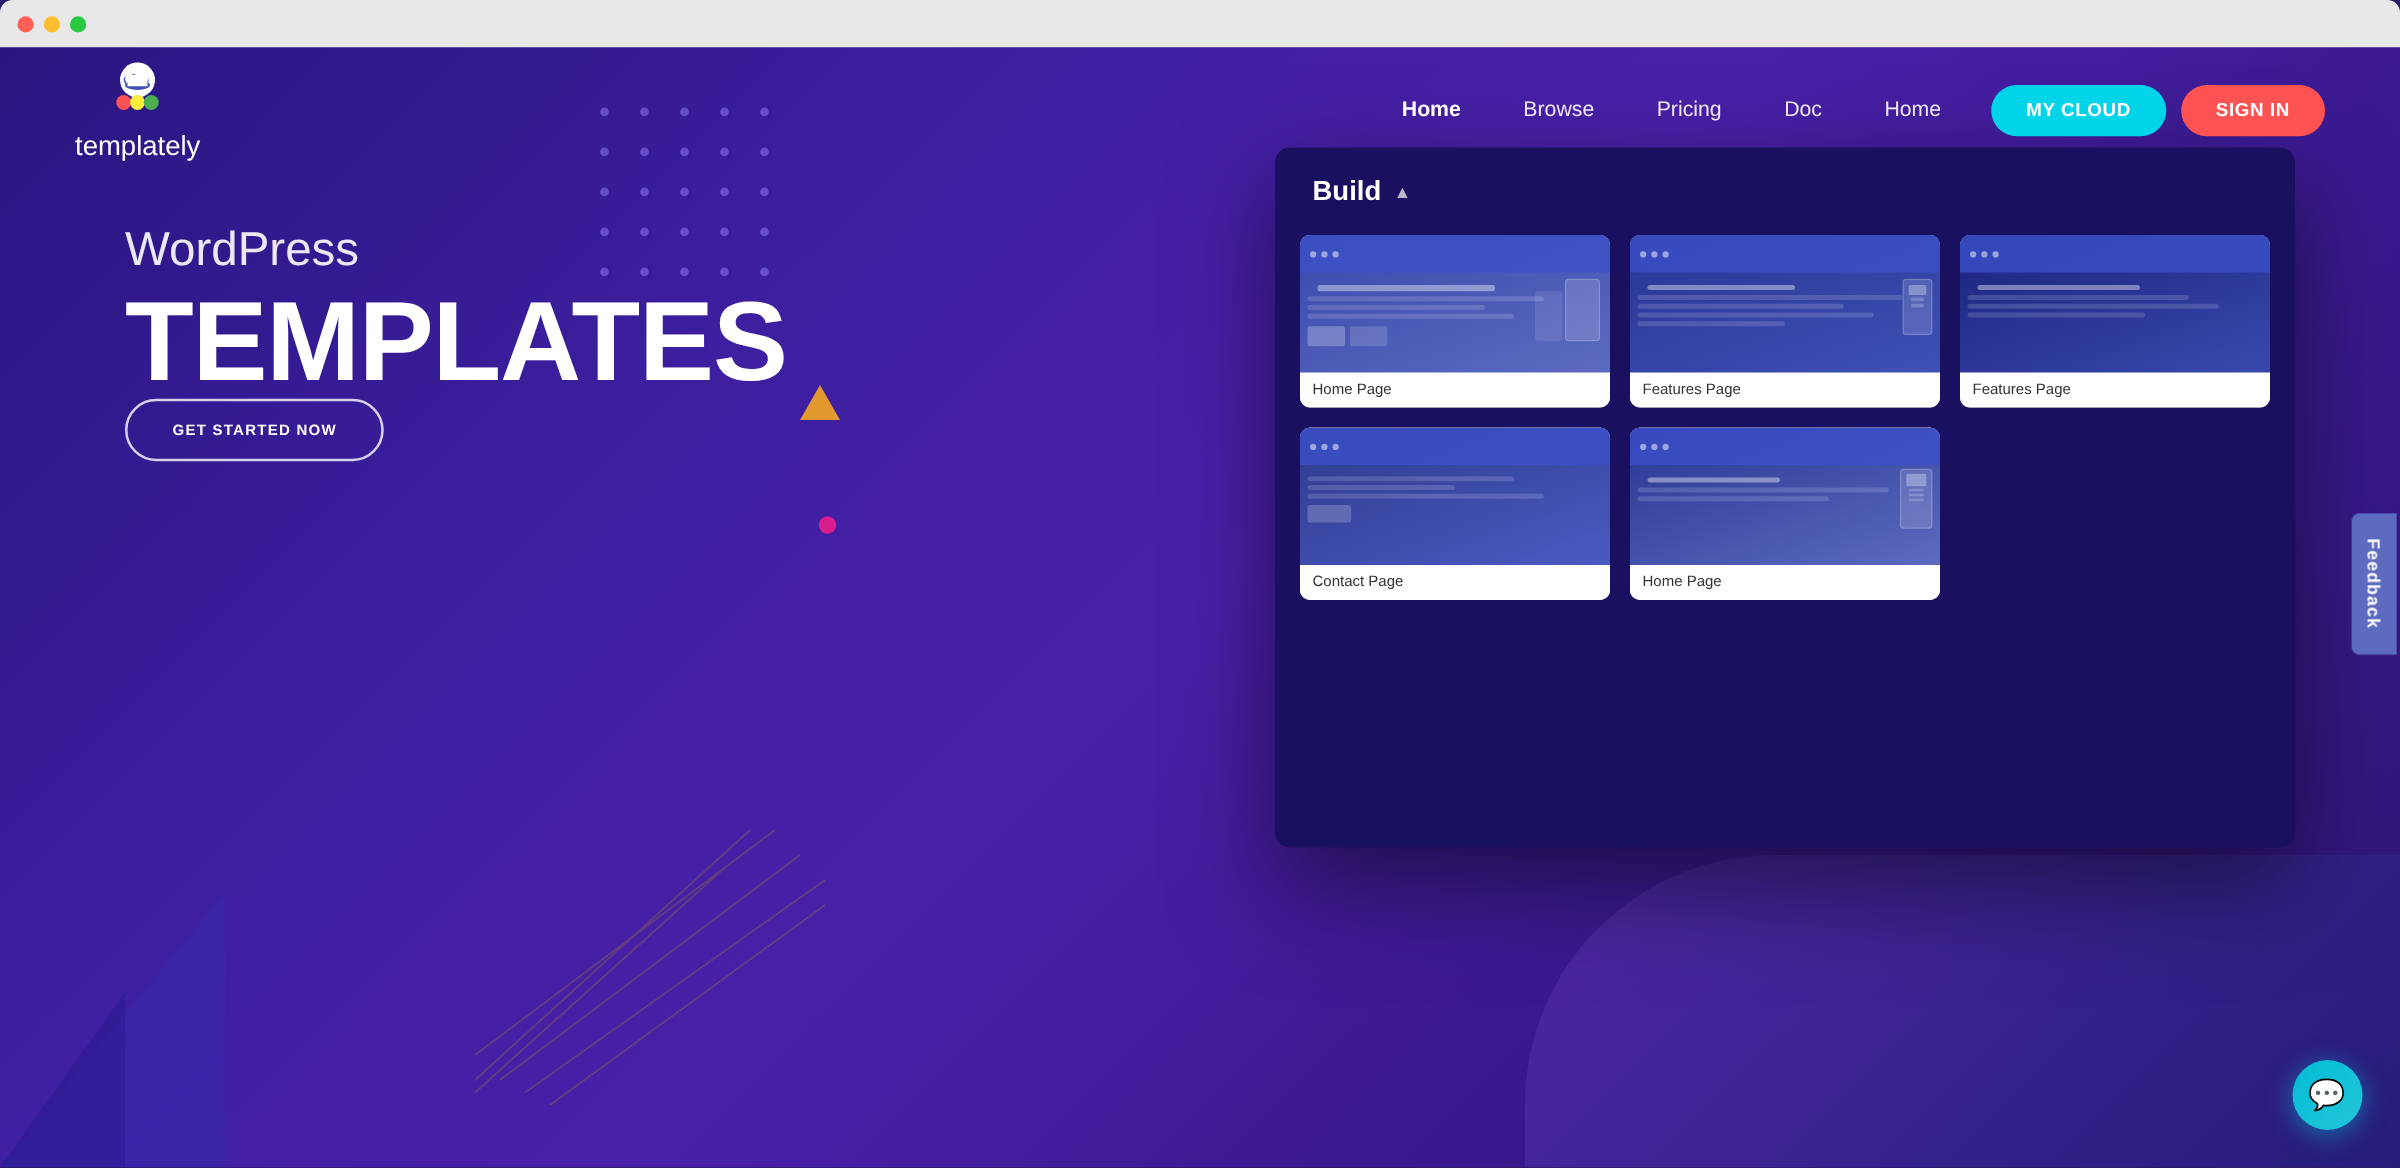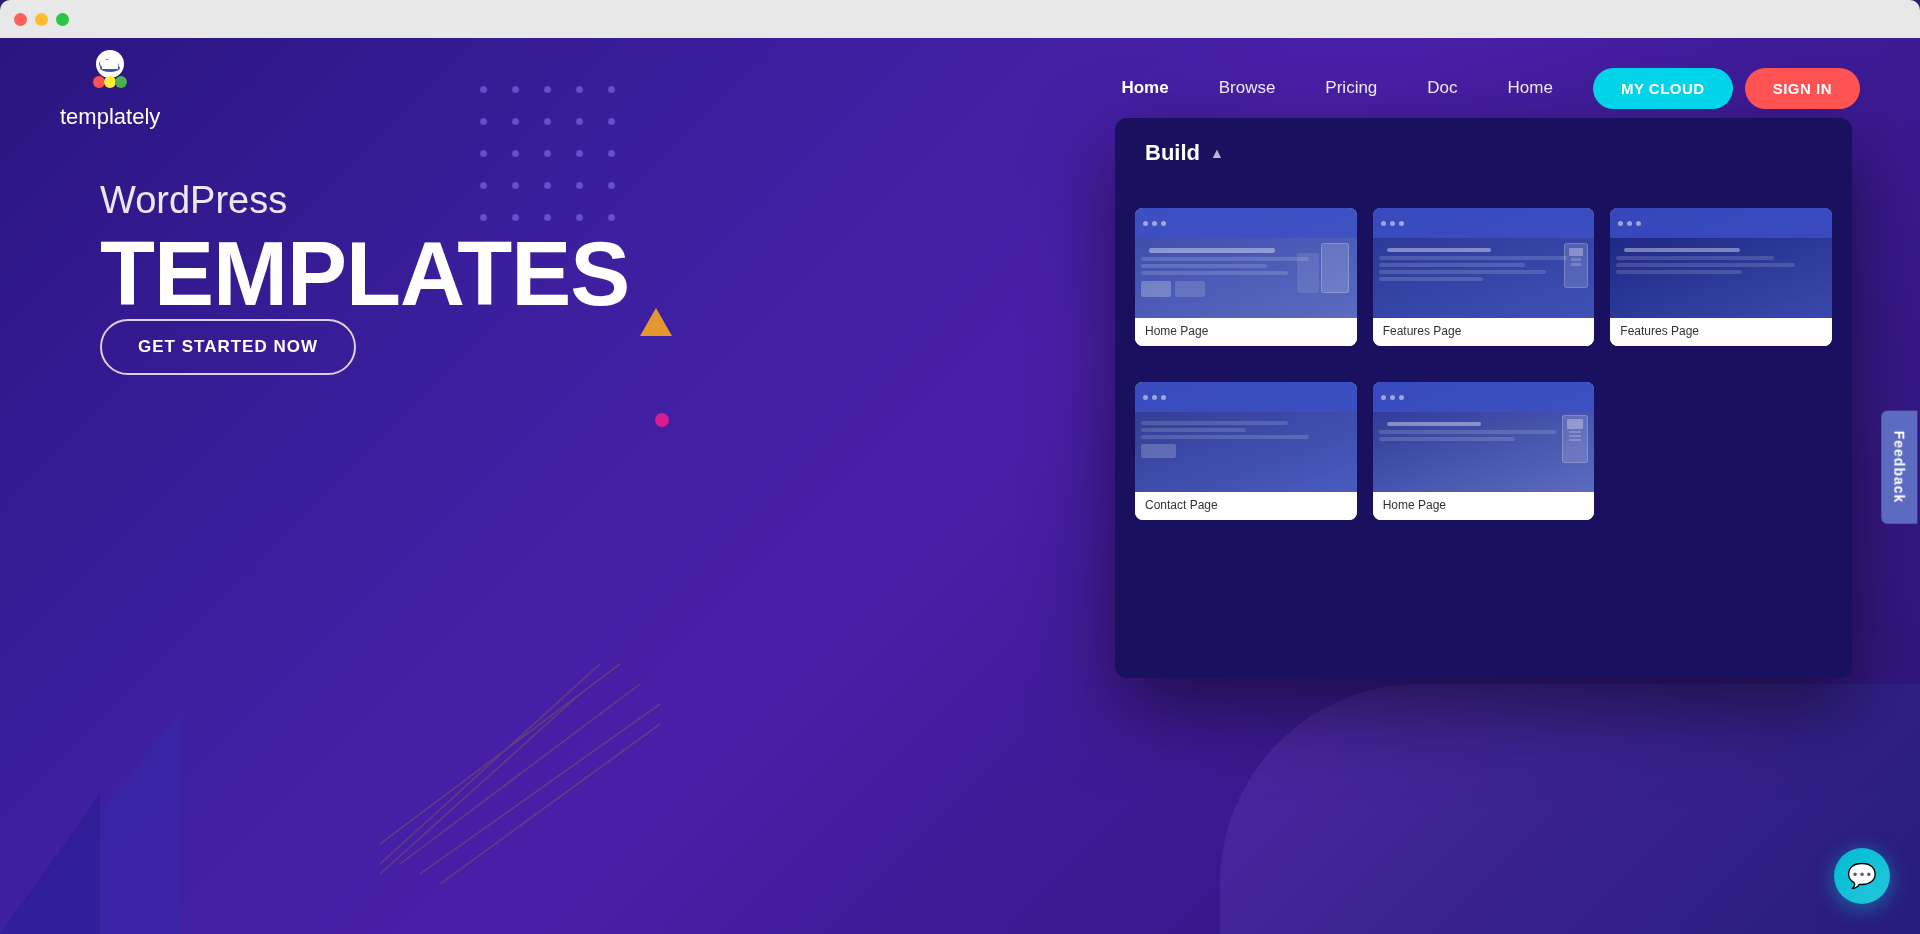--- a/index.html
+++ b/index.html
@@ -192,21 +192,21 @@
       display: flex;
       align-items: center;
       gap: 30px;
     }
     .btn-get-started {
       background: transparent;
       color: white;
       border: 2px solid rgba(255,255,255,0.8);
       padding: 16px 36px;
       border-radius: 40px;
-      font-size: 17px;
+      font-size: 12px;
       font-weight: 700;
       cursor: pointer;
       text-transform: uppercase;
       letter-spacing: 1px;
     }
     .btn-how-it-works {
       display: flex;
       align-items: center;
       gap: 12px;
       color: white;
@@ -233,22 +233,22 @@
       border-top: 8px solid transparent;
       border-bottom: 8px solid transparent;
       border-left: 14px solid white;
       margin-left: 3px;
     }
 
     
     .dashboard-preview {
       position: absolute;
       top: 80px;
-      right: 68px;
-      width: 737px;
+      right: 84px;
+      width: 816px;
       height: 560px;
       background: #1a1060;
       border-radius: 12px;
       overflow: hidden;
       box-shadow: 0 30px 80px rgba(0,0,0,0.5);
     }
     .dashboard-header {
       padding: 22px 30px;
       display: flex;
       align-items: center;
@@ -267,21 +267,20 @@
       display: grid;
       grid-template-columns: repeat(3, 1fr);
       gap: 16px;
       padding: 0 20px 20px;
     }
     .template-card {
       background: white;
       border-radius: 8px;
       overflow: hidden;
       cursor: pointer;
-      margin-top: 20px;
     }
     .template-card-preview {
       height: 110px;
       background: linear-gradient(135deg, #3a4fc0 0%, #5b6de8 50%, #7b8ef0 100%);
       position: relative;
       overflow: hidden;
     }
     .template-card-preview .tcard-header {
       height: 30px;
       background: rgba(60, 80, 200, 0.8);

